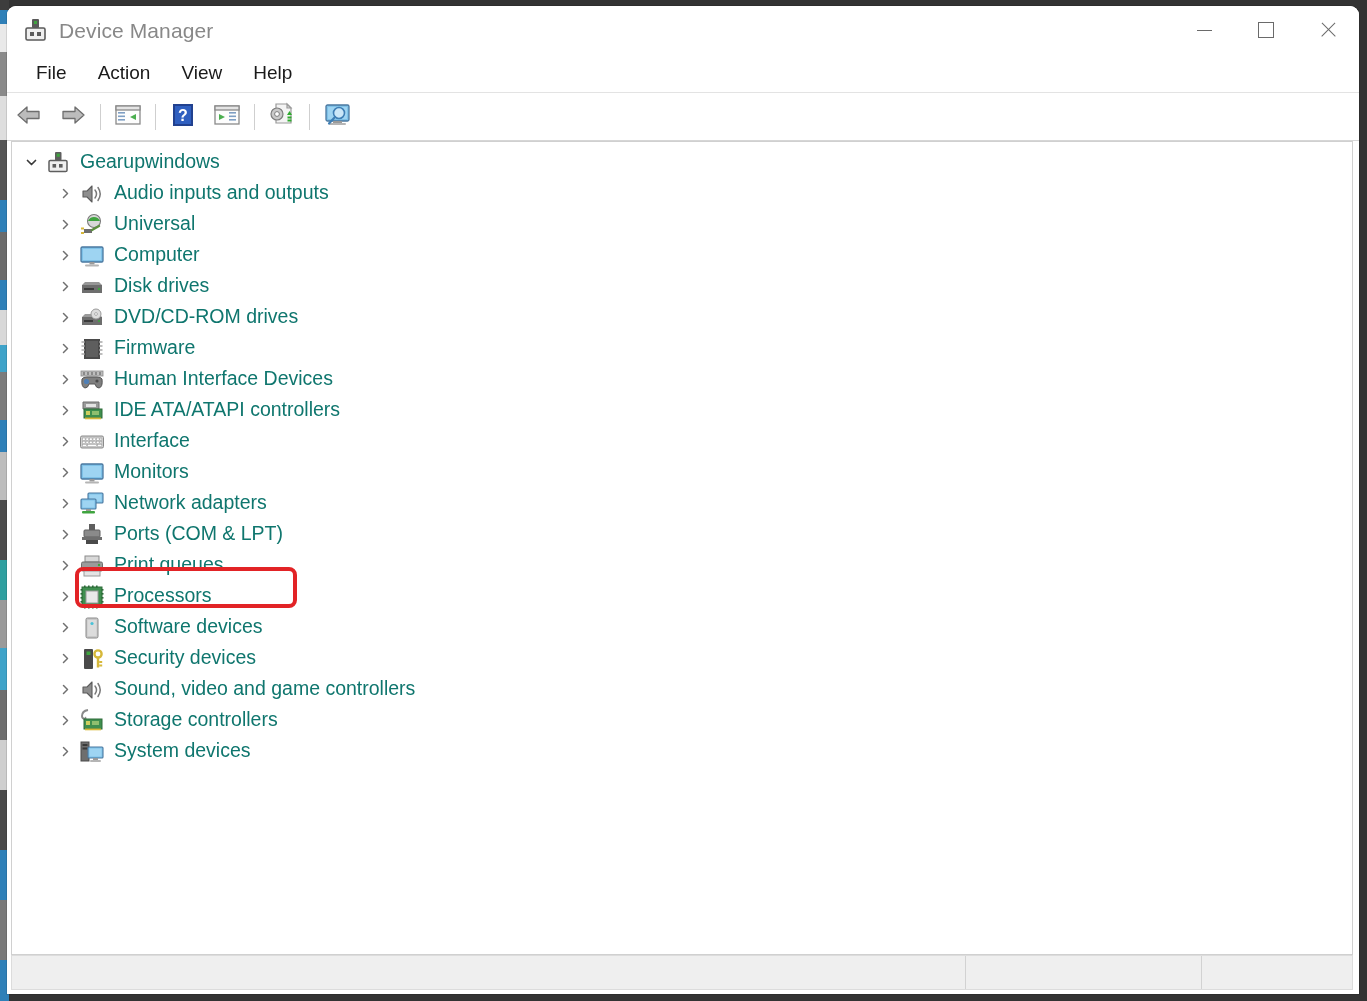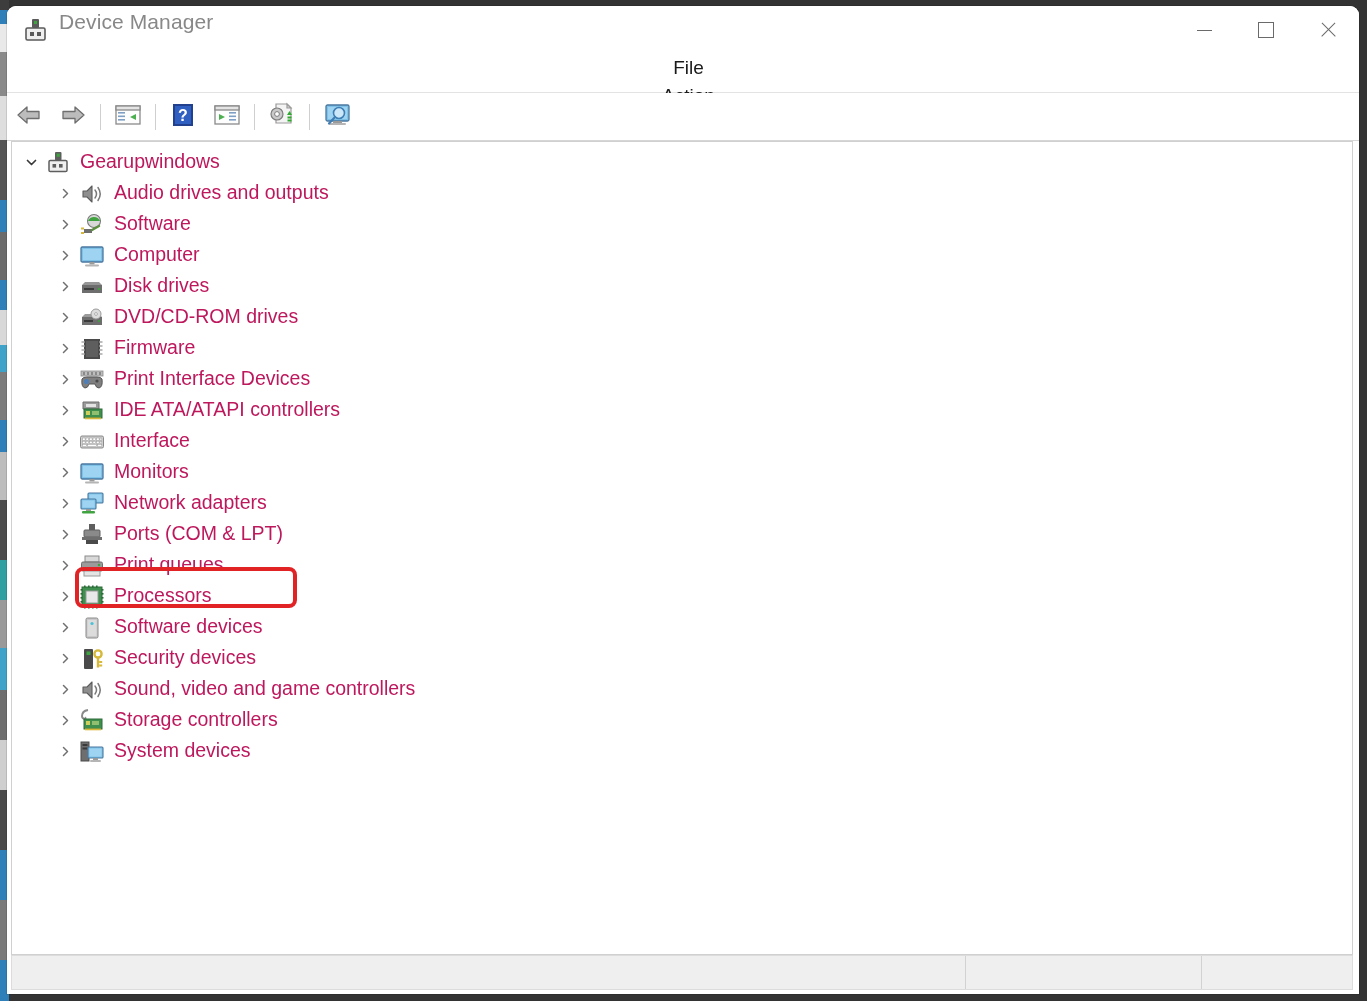--- a/index.html
+++ b/index.html
@@ -50,40 +50,40 @@
     overflow:hidden;
     box-shadow:0 0 0 1px rgba(0,0,0,.10);
   }
 
   
   .titlebar{height:48px;position:relative;background:#ffffff;}
   .title-icon{
     position:absolute;left:14px;top:10px;width:28px;height:28px;
   }
   .title-text{
-    position:absolute;left:52px;top:4px;
+    position:absolute;left:52px;top:13px;
     font-size:21px;color:#888888;letter-spacing:.1px;
   }
   .win-btns{position:absolute;right:0;top:0;height:48px;display:flex;}
   .win-btn{
     width:62px;height:48px;display:flex;align-items:center;justify-content:center;
   }
   .glyph-min{width:15px;height:1px;background:#6a6a6a;display:block;}
   .glyph-max{width:14px;height:14px;border:1.4px solid #6a6a6a;display:block;}
   .glyph-close{position:relative;width:16px;height:16px;display:block;}
   .glyph-close:before,.glyph-close:after{
     content:"";position:absolute;left:-1px;top:7px;width:19px;height:1.4px;background:#6a6a6a;
   }
   .glyph-close:before{transform:rotate(45deg);}
   .glyph-close:after{transform:rotate(-45deg);}
 
   
   .menubar{
     height:38px;display:flex;align-items:center;padding-left:16px;
-    background:#ffffff;border-bottom:1px solid #e3e3e3;flex-direction:column;
+    background:#ffffff;border-bottom:1px solid #e3e3e3;
   }
   .menu-item{
     font-size:19px;color:#1a1a1a;padding:3px 13px;margin-right:5px;border-radius:3px;
   }
 
   
   .toolbar{
     height:47px;display:flex;align-items:center;position:relative;
     background:#ffffff;border-bottom:1px solid #d6d6d6;
   }
@@ -92,21 +92,21 @@
   .cursor{position:absolute;left:352px;top:106px;width:20px;height:28px;pointer-events:none;}
 
   
   .treepanel{
     position:absolute;left:4px;top:135px;width:1340px;height:812px;
     background:#ffffff;border:1px solid #d0d0d0;overflow:hidden;
   }
   .tree{position:relative;padding-top:5px;}
   .row{
     position:relative;height:31px;display:flex;align-items:center;
-    font-size:19.5px;color:#be185d;white-space:nowrap;
+    font-size:19.5px;color:#0f766e;white-space:nowrap;
   }
   .row.root{padding-left:8px;}
   .row.child{padding-left:42px;}
   .chev{
     width:22px;height:31px;display:flex;align-items:center;justify-content:center;
     color:#5a5a5a;flex:0 0 auto;
   }
   .chev svg{display:block;}
   .ico{width:26px;height:26px;margin:0 9px 0 3px;flex:0 0 auto;position:relative;}
   .ico svg{display:block;}
@@ -288,40 +288,40 @@
               <path d="M3.5 2.5 L7.5 6.5 L3.5 10.5" fill="none" stroke="#707070" stroke-width="1.5" stroke-linecap="round" stroke-linejoin="round"></path>
             </svg>
         </span>
         <span class="ico">
           <svg width="26" height="26" viewBox="0 0 26 26">
             <path d="M4 10 L8 10 L13 5 L13 21 L8 16 L4 16 Z" fill="#8e8e8e" stroke="#5c5c5c" stroke-width="1.1" stroke-linejoin="round"></path>
             <path d="M16 9 Q19 13 16 17" fill="none" stroke="#7a7a7a" stroke-width="1.5" stroke-linecap="round"></path>
             <path d="M19 6.5 Q23.5 13 19 19.5" fill="none" stroke="#7a7a7a" stroke-width="1.5" stroke-linecap="round"></path>
           </svg>
         </span>
-        <span class="label">Audio drives and outputs</span>
+        <span class="label">Audio inputs and outputs</span>
       </div>
 
       <div class="row child">
         <span class="chev">
           <svg width="11" height="13" viewBox="0 0 11 13">
               <path d="M3.5 2.5 L7.5 6.5 L3.5 10.5" fill="none" stroke="#707070" stroke-width="1.5" stroke-linecap="round" stroke-linejoin="round"></path>
             </svg>
         </span>
         <span class="ico">
           <svg width="26" height="26" viewBox="0 0 26 26">
             <circle cx="15" cy="9" r="6.5" fill="#d8d8d8" stroke="#7a7a7a" stroke-width="1.1"></circle>
             <path d="M9 9 A6.5 6.5 0 0 1 21 9 Z" fill="#3fa43f"></path>
             <path d="M5 17 L13 17 L13 21 L5 21 Z" fill="#6e6e6e"></path>
             <rect x="2" y="15.5" width="3" height="2" fill="#d6b83a"></rect>
             <rect x="2" y="20" width="3" height="2" fill="#d6b83a"></rect>
             <path d="M13 18 L20 14" stroke="#5c8f3f" stroke-width="2.4" stroke-linecap="round" fill="none"></path>
           </svg>
         </span>
-        <span class="label">Software</span>
+        <span class="label">Universal</span>
       </div>
 
       <div class="row child">
         <span class="chev">
           <svg width="11" height="13" viewBox="0 0 11 13">
               <path d="M3.5 2.5 L7.5 6.5 L3.5 10.5" fill="none" stroke="#707070" stroke-width="1.5" stroke-linecap="round" stroke-linejoin="round"></path>
             </svg>
         </span>
         <span class="ico">
           <svg width="26" height="26" viewBox="0 0 26 26">
@@ -410,21 +410,21 @@
                 <rect x="8" y="5" width="2" height="3"></rect>
               <rect x="12" y="5" width="2" height="3"></rect>
                 <rect x="16" y="5" width="2" height="3"></rect>
               <rect x="20" y="5" width="2" height="3"></rect>
             </g>
             <path d="M3 12 Q2 20 6 21 Q9 21 10 17 L16 17 Q17 21 20 21 Q24 20 23 12 Q22 10 18 10 L8 10 Q4 10 3 12 Z" fill="#7f7f7f" stroke="#565656" stroke-width="1"></path>
             <circle cx="7.5" cy="14.5" r="2.6" fill="#4f7fb5"></circle>
             <circle cx="18" cy="14" r="1.6" fill="#4a4a4a"></circle>
           </svg>
         </span>
-        <span class="label">Print Interface Devices</span>
+        <span class="label">Human Interface Devices</span>
       </div>
 
       <div class="row child">
         <span class="chev">
           <svg width="11" height="13" viewBox="0 0 11 13">
               <path d="M3.5 2.5 L7.5 6.5 L3.5 10.5" fill="none" stroke="#707070" stroke-width="1.5" stroke-linecap="round" stroke-linejoin="round"></path>
             </svg>
         </span>
         <span class="ico">
           <svg width="26" height="26" viewBox="0 0 26 26">

